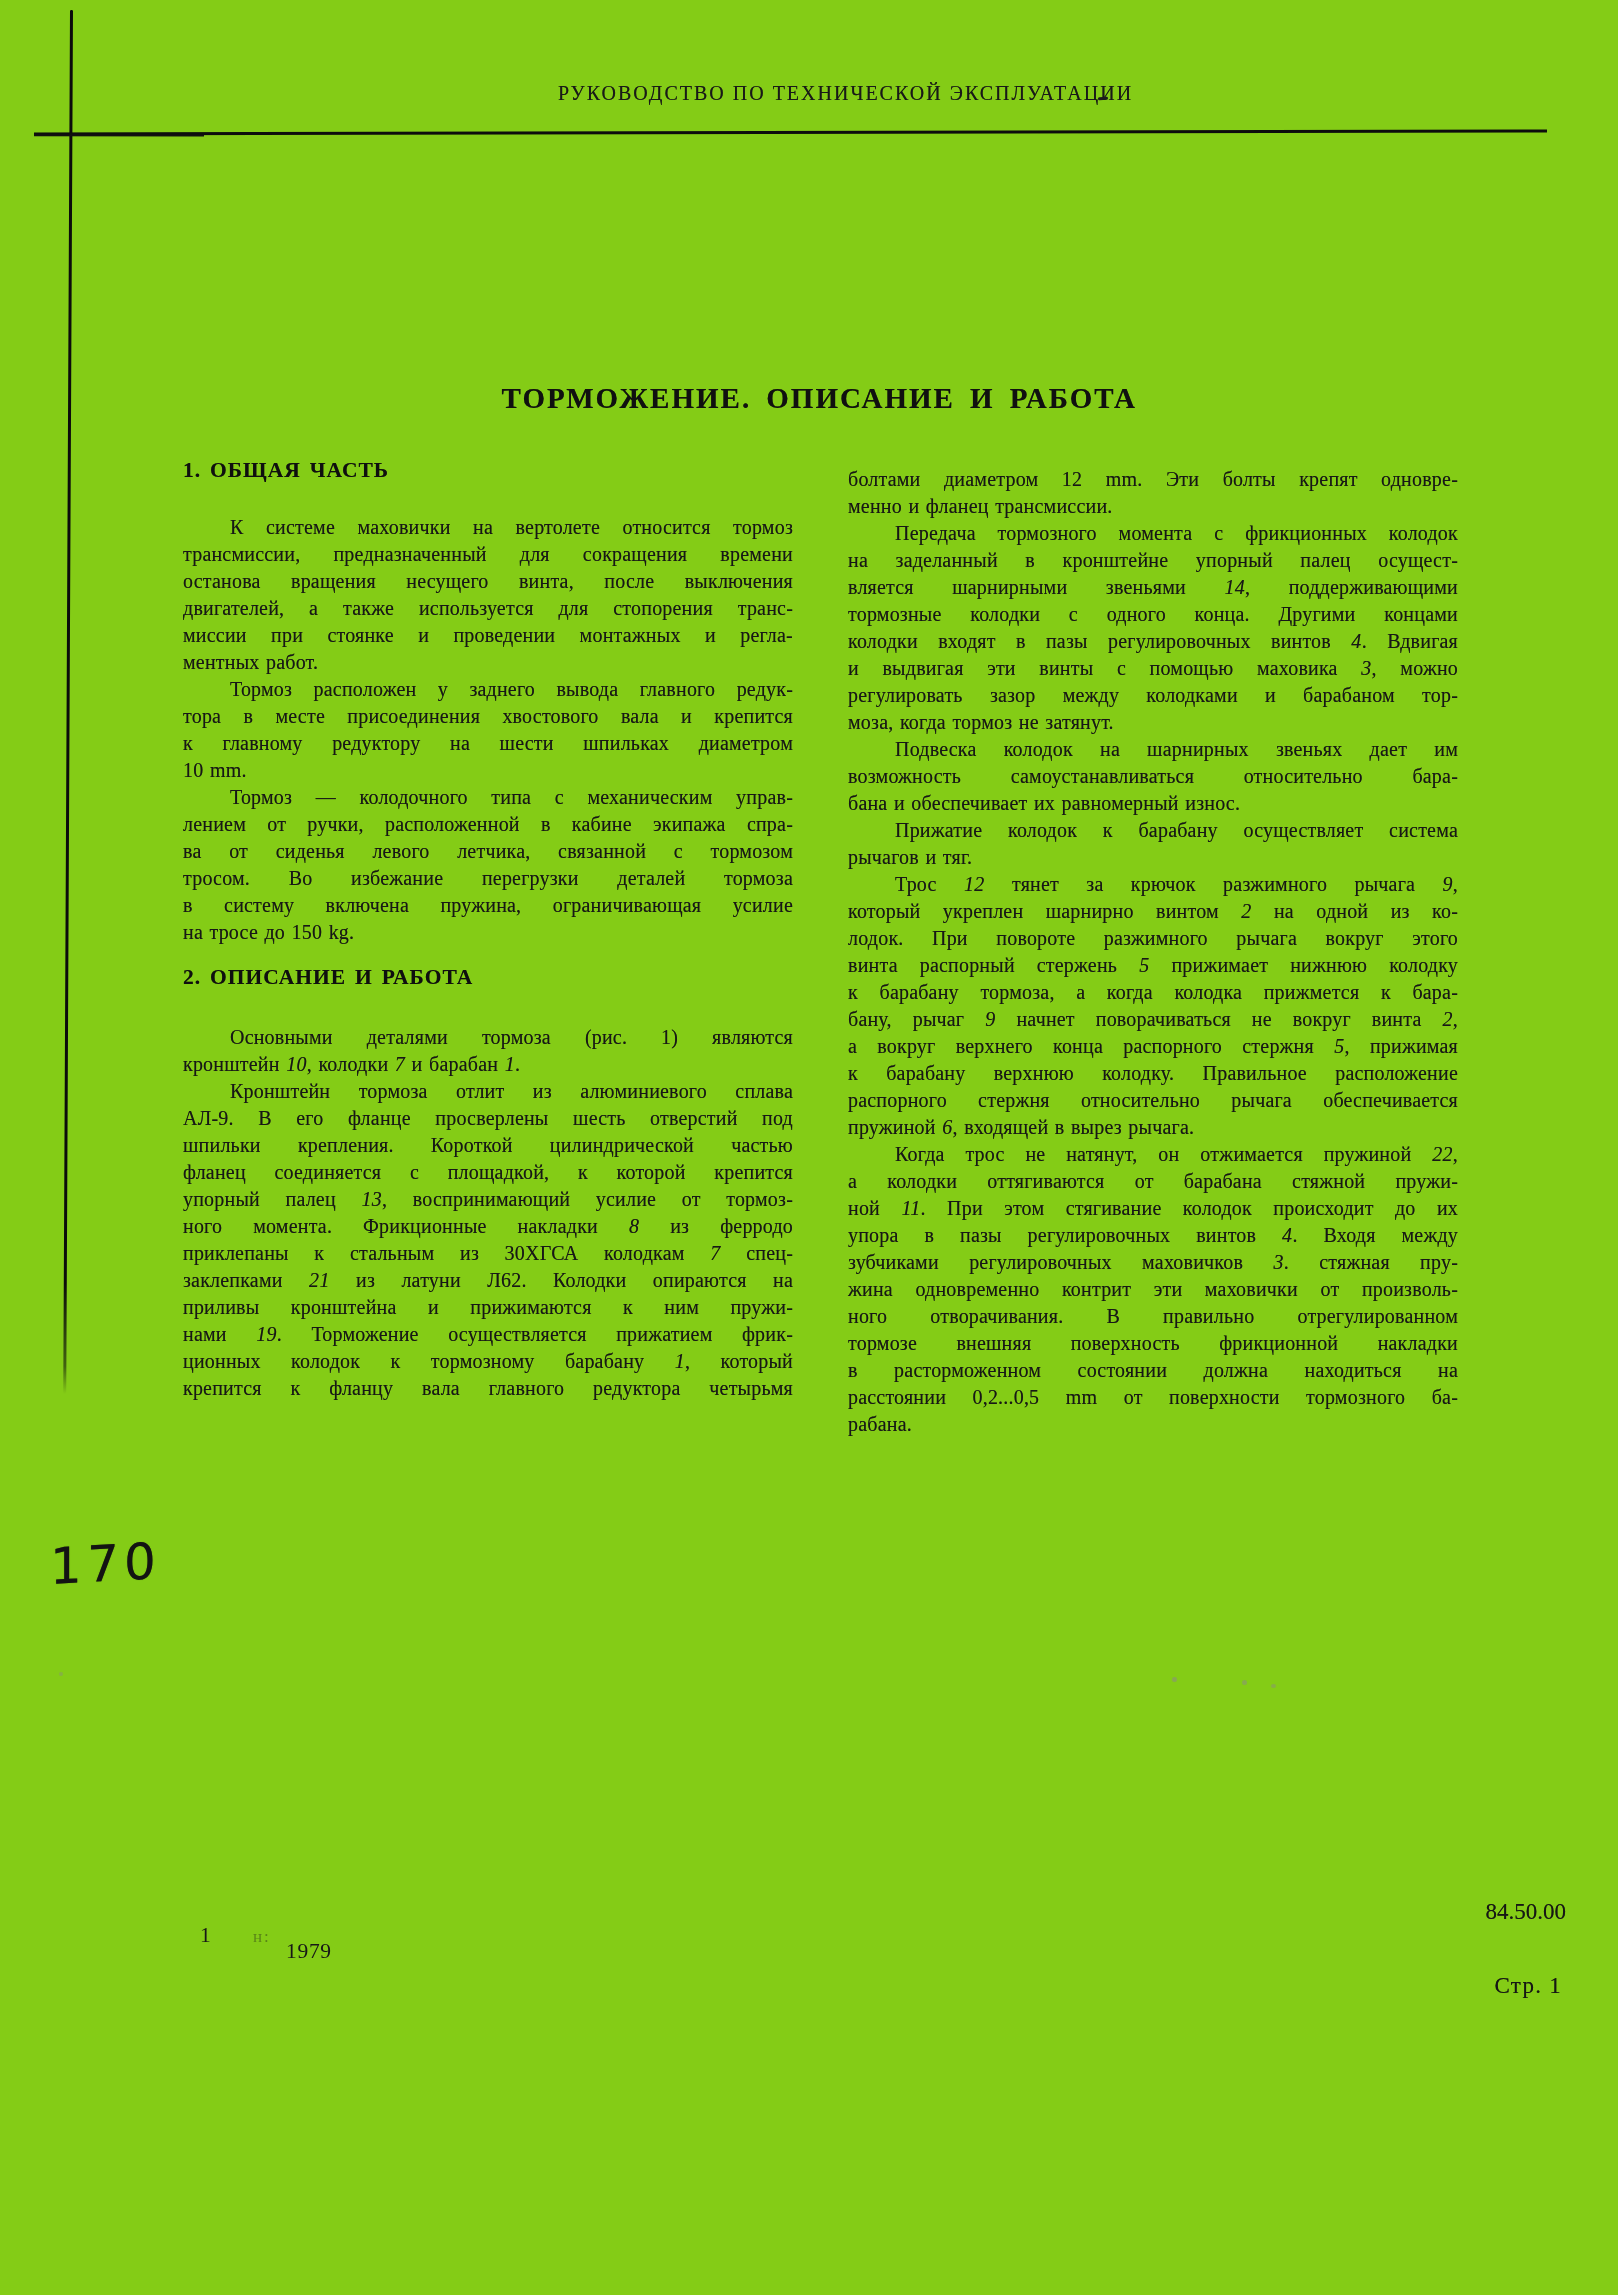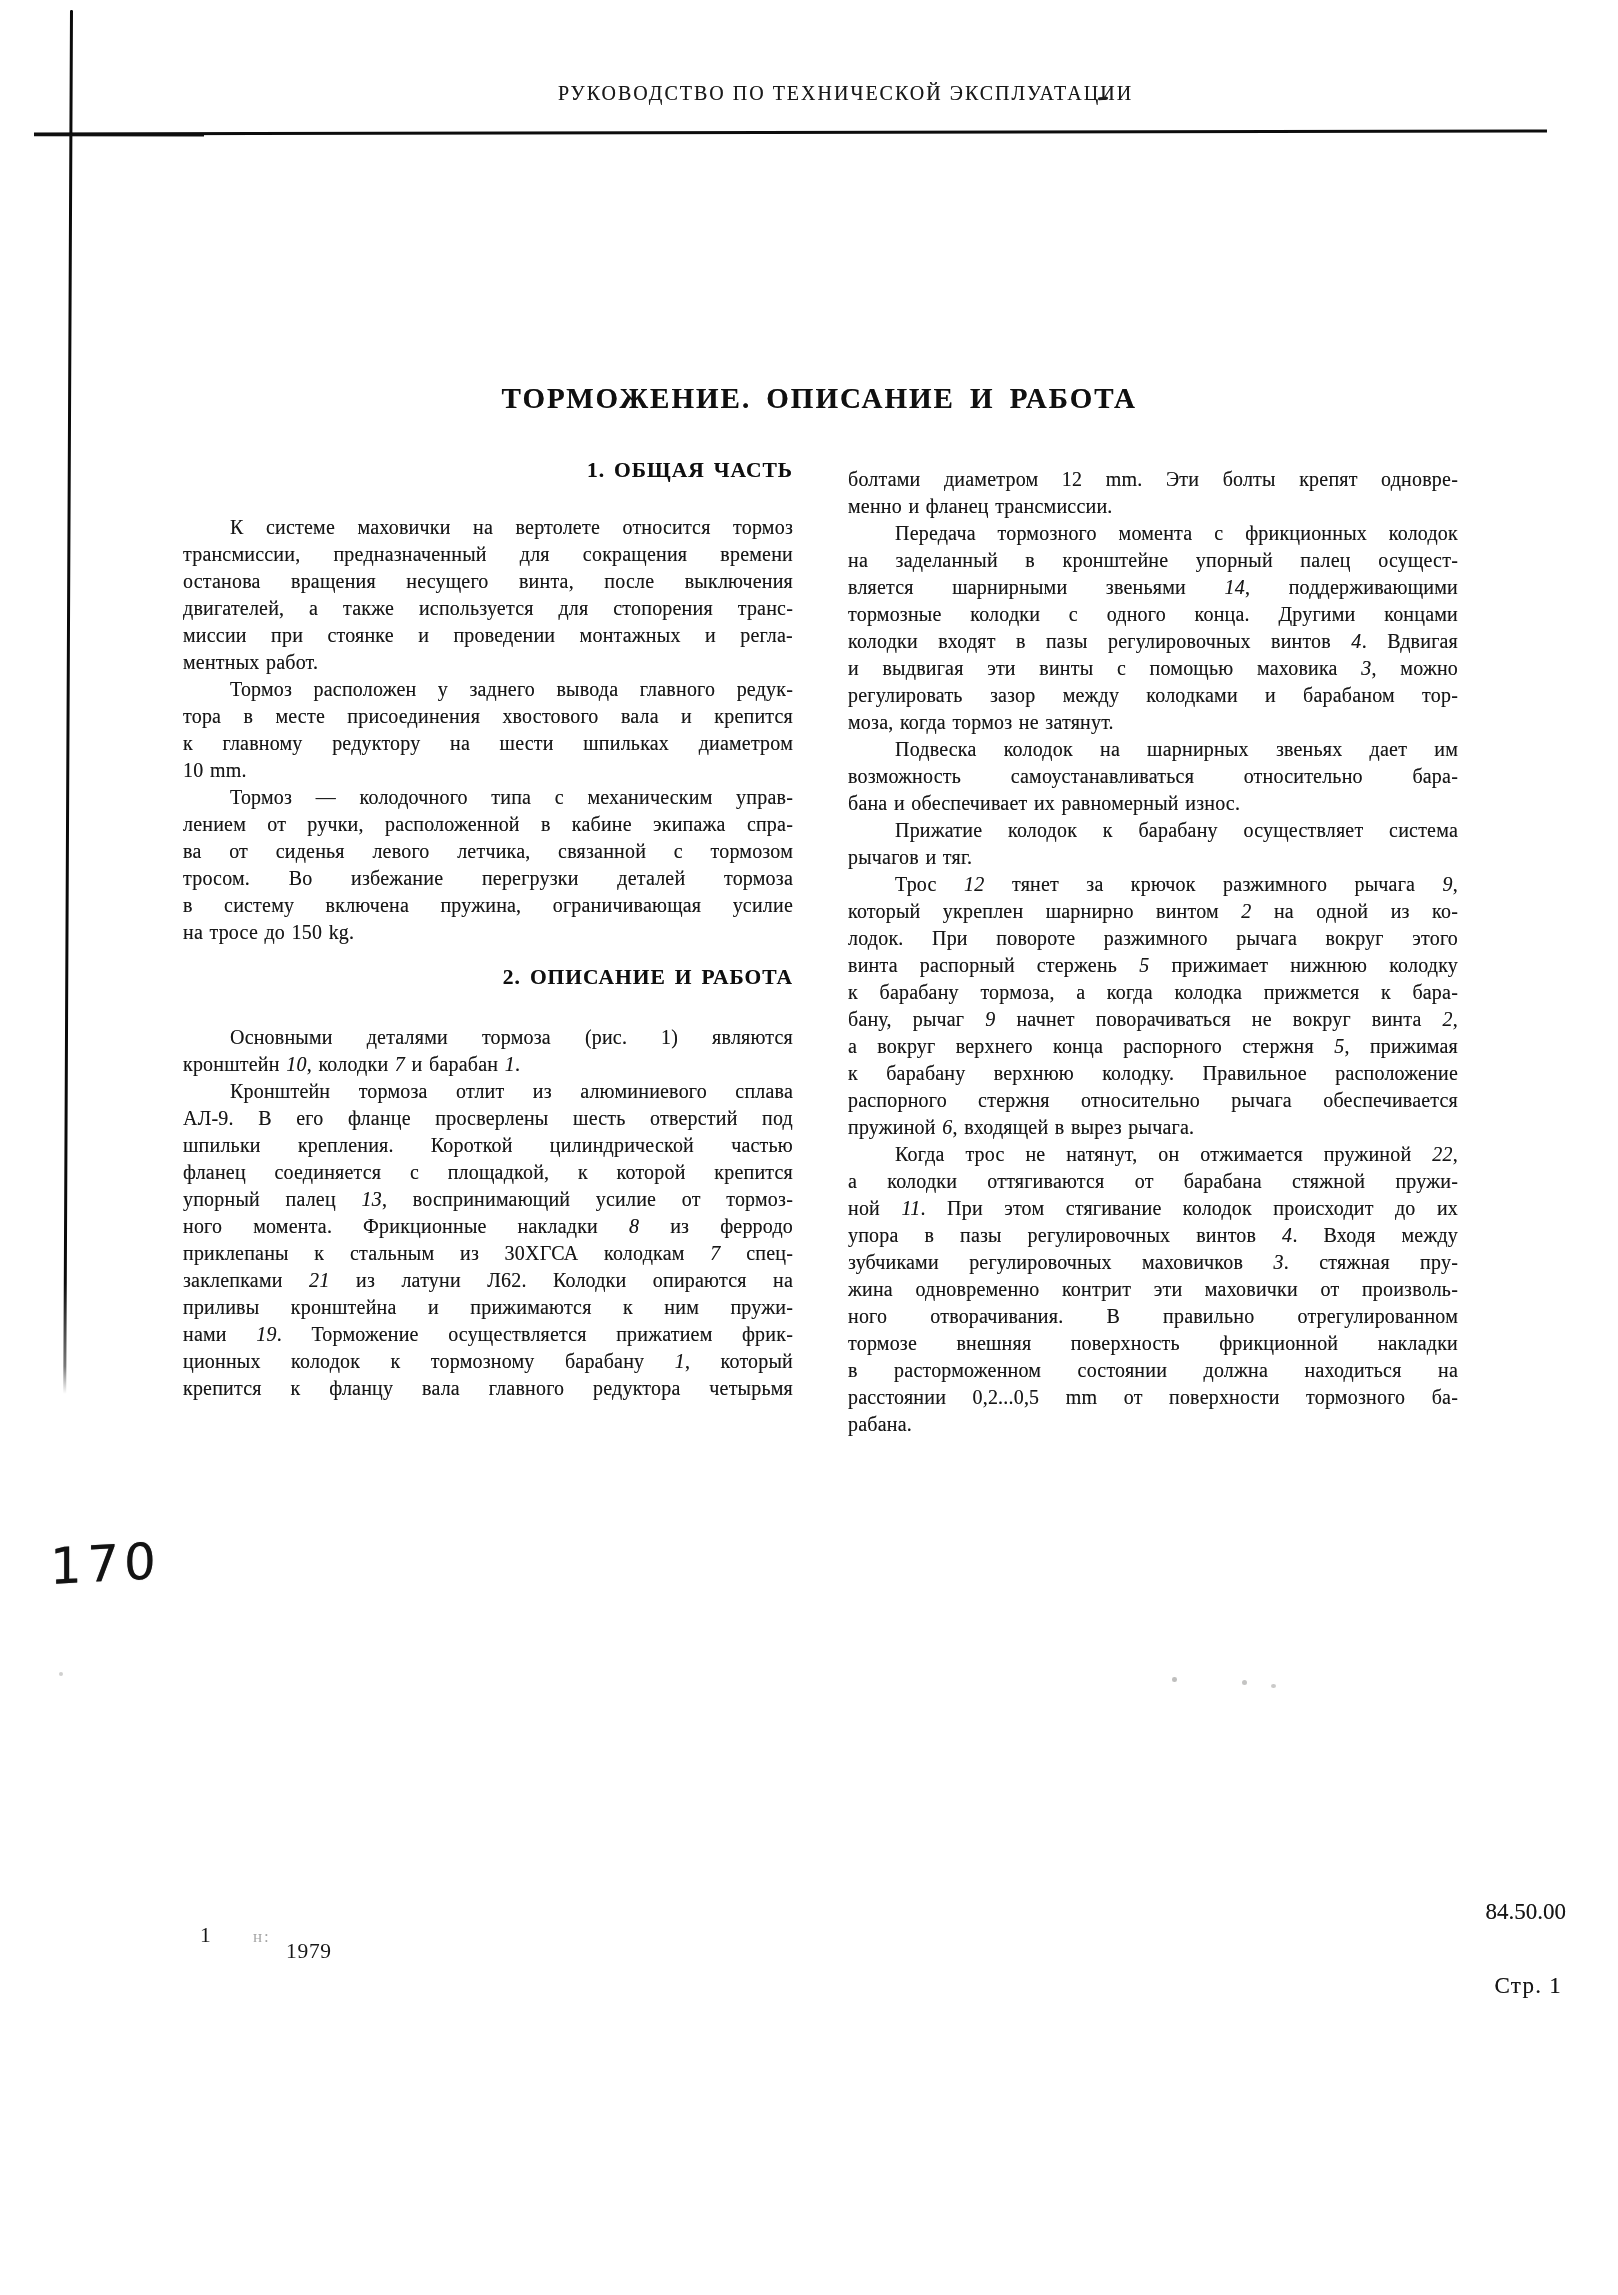--- a/index.html
+++ b/index.html
@@ -1,19 +1,19 @@
 <!DOCTYPE html>
 <html lang="ru" style="font-size:10.4px"><head>
 <meta charset="utf-8">
 <style>
   html,body{margin:0;padding:0;background:#e8e8e6;}
   .page{
     position:relative;
     width:1619px;height:2295px;
-    background:#ffffff;
+    background:#84cc16;
     overflow:hidden;
     font-family:"Liberation Serif", serif;
     color:#171717;
   }
   
   .margin-line{
     position:absolute;left:70px;top:10.4px;
     width:3.3px;height:1384px;
     background:linear-gradient(to bottom,#0b0b0b 0 92%,rgba(11,11,11,.55) 98%,rgba(11,11,11,0));
     transform:rotate(0.28deg);transform-origin:top center;
@@ -60,21 +60,21 @@
   
   .column{
     position:absolute;width:610px;
     font-size:20px;line-height:27px;
     word-spacing:1.3px;letter-spacing:0.2px;
     text-shadow:0 0 0.5px rgba(0,0,0,.45);
   }
   .column.left{left:183px;top:457px;}
   .column.right{left:848px;top:466px;}
   .col-heading{
-    text-align:right;
+    text-align:left;
     font-size:21.5px;font-weight:bold;
     letter-spacing:1px;word-spacing:2.6px;
     color:#0f0f0f;
   }
   .column.left .col-heading:first-child{margin-bottom:30px;}
   .col-heading.mid{margin-top:18px;margin-bottom:33px;}
   .para{margin:0;}
   .line{
     display:block;
     text-align:justify;text-align-last:justify;

